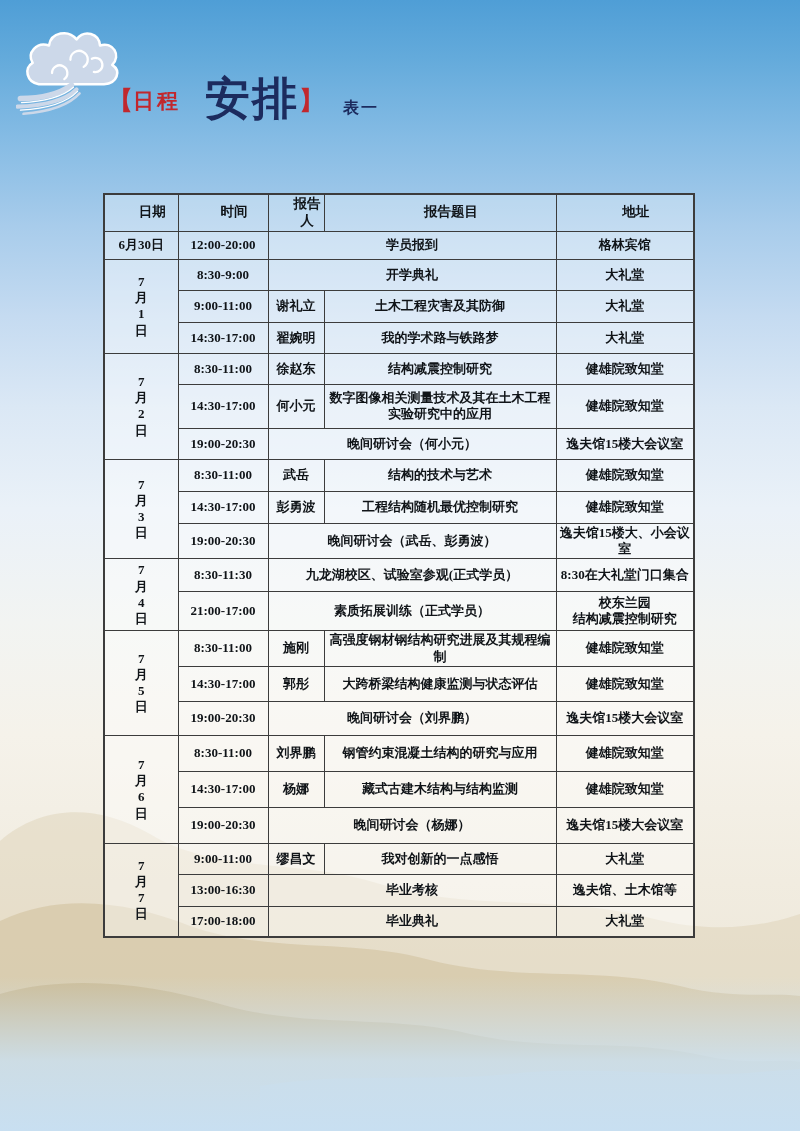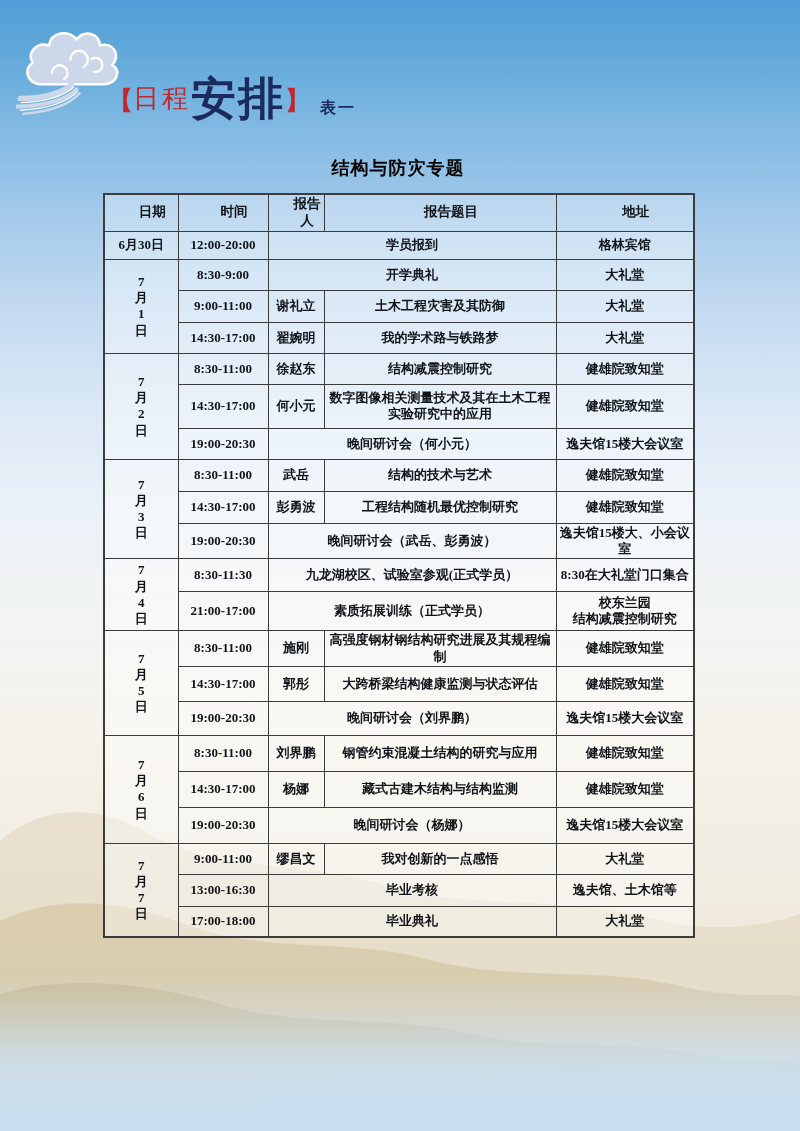--- a/index.html
+++ b/index.html
@@ -9,23 +9,23 @@
     background:linear-gradient(180deg,
       #4f9ed6 0%, #63aadb 5%, #84bbe4 12%, #a8cceb 20%, #c5dbf1 28%,
       #dbe8f5 36%, #eaf1f8 45%, #f2f4f2 55%, #f5f2ea 65%, #f1ece0 78%, #e9e2d2 100%);
   }
   
   .mountains{position:absolute;left:0;bottom:0;width:800px;height:345px;z-index:1;}
   .cloud{position:absolute;left:16px;top:22px;width:118px;height:102px;z-index:2;}
   
   .masthead{position:absolute;left:108px;top:80px;display:flex;align-items:flex-end;z-index:3;}
   .mh-bracket{font-size:25px;font-weight:bold;line-height:1;padding-bottom:7px;}
-  .mh-small{font-size:26px;font-weight:normal;letter-spacing:3px;line-height:1;padding-bottom:8px;}
-  .mh-big{font-size:45px;font-weight:bold;line-height:.88;letter-spacing:2px;}
-  .mh-suffix{font-size:16px;font-weight:bold;letter-spacing:2px;line-height:1;padding-bottom:4px;margin-left:10px;}
+  .mh-small{font-size:21px;font-weight:bold;letter-spacing:3px;line-height:1;padding-bottom:8px;}
+  .mh-big{font-size:45px;font-weight:bold;line-height:.88;letter-spacing:2px;margin-left:24px;}
+  .mh-suffix{font-size:16px;font-weight:bold;letter-spacing:2px;line-height:1;padding-bottom:4px;margin-left:19px;}
   .section-title{position:absolute;left:103px;top:156px;width:590px;text-align:center;
     font-size:18px;font-weight:bold;color:#000;letter-spacing:1px;z-index:3;}
   
   table.sched{position:absolute;left:103px;top:193px;width:590px;z-index:2;
     border-collapse:collapse;table-layout:fixed;border:2.5px solid #3c3c3c;}
   table.sched td{
     border:1.6px solid #3c3c3c;background:rgba(255,255,255,.42);
     font-weight:bold;color:#101418;text-align:center;vertical-align:middle;
     font-size:13px;line-height:1.25;padding:1px 2px;white-space:pre-line;overflow:hidden;
   }
@@ -83,21 +83,20 @@
   </svg>
 
   <div class="masthead">
     <span class="mh-bracket" style="color:#c1272d">【</span>
     <span class="mh-small" style="color:#c1272d">日程</span>
     <span class="mh-big" style="color:#1c2b5e">安排</span>
     <span class="mh-bracket" style="color:#c1272d">】</span>
     <span class="mh-suffix" style="color:#1c2b5e">表一</span>
   </div>
 
-  <div class="section-title">结构与防灾专题</div>
 
   <table class="sched">
     <colgroup>
       <col style="width:74px">
         <col style="width:90px">
         <col style="width:56px">
       <col style="width:232px">
         <col style="width:138px">
     </colgroup>
     <tbody>

